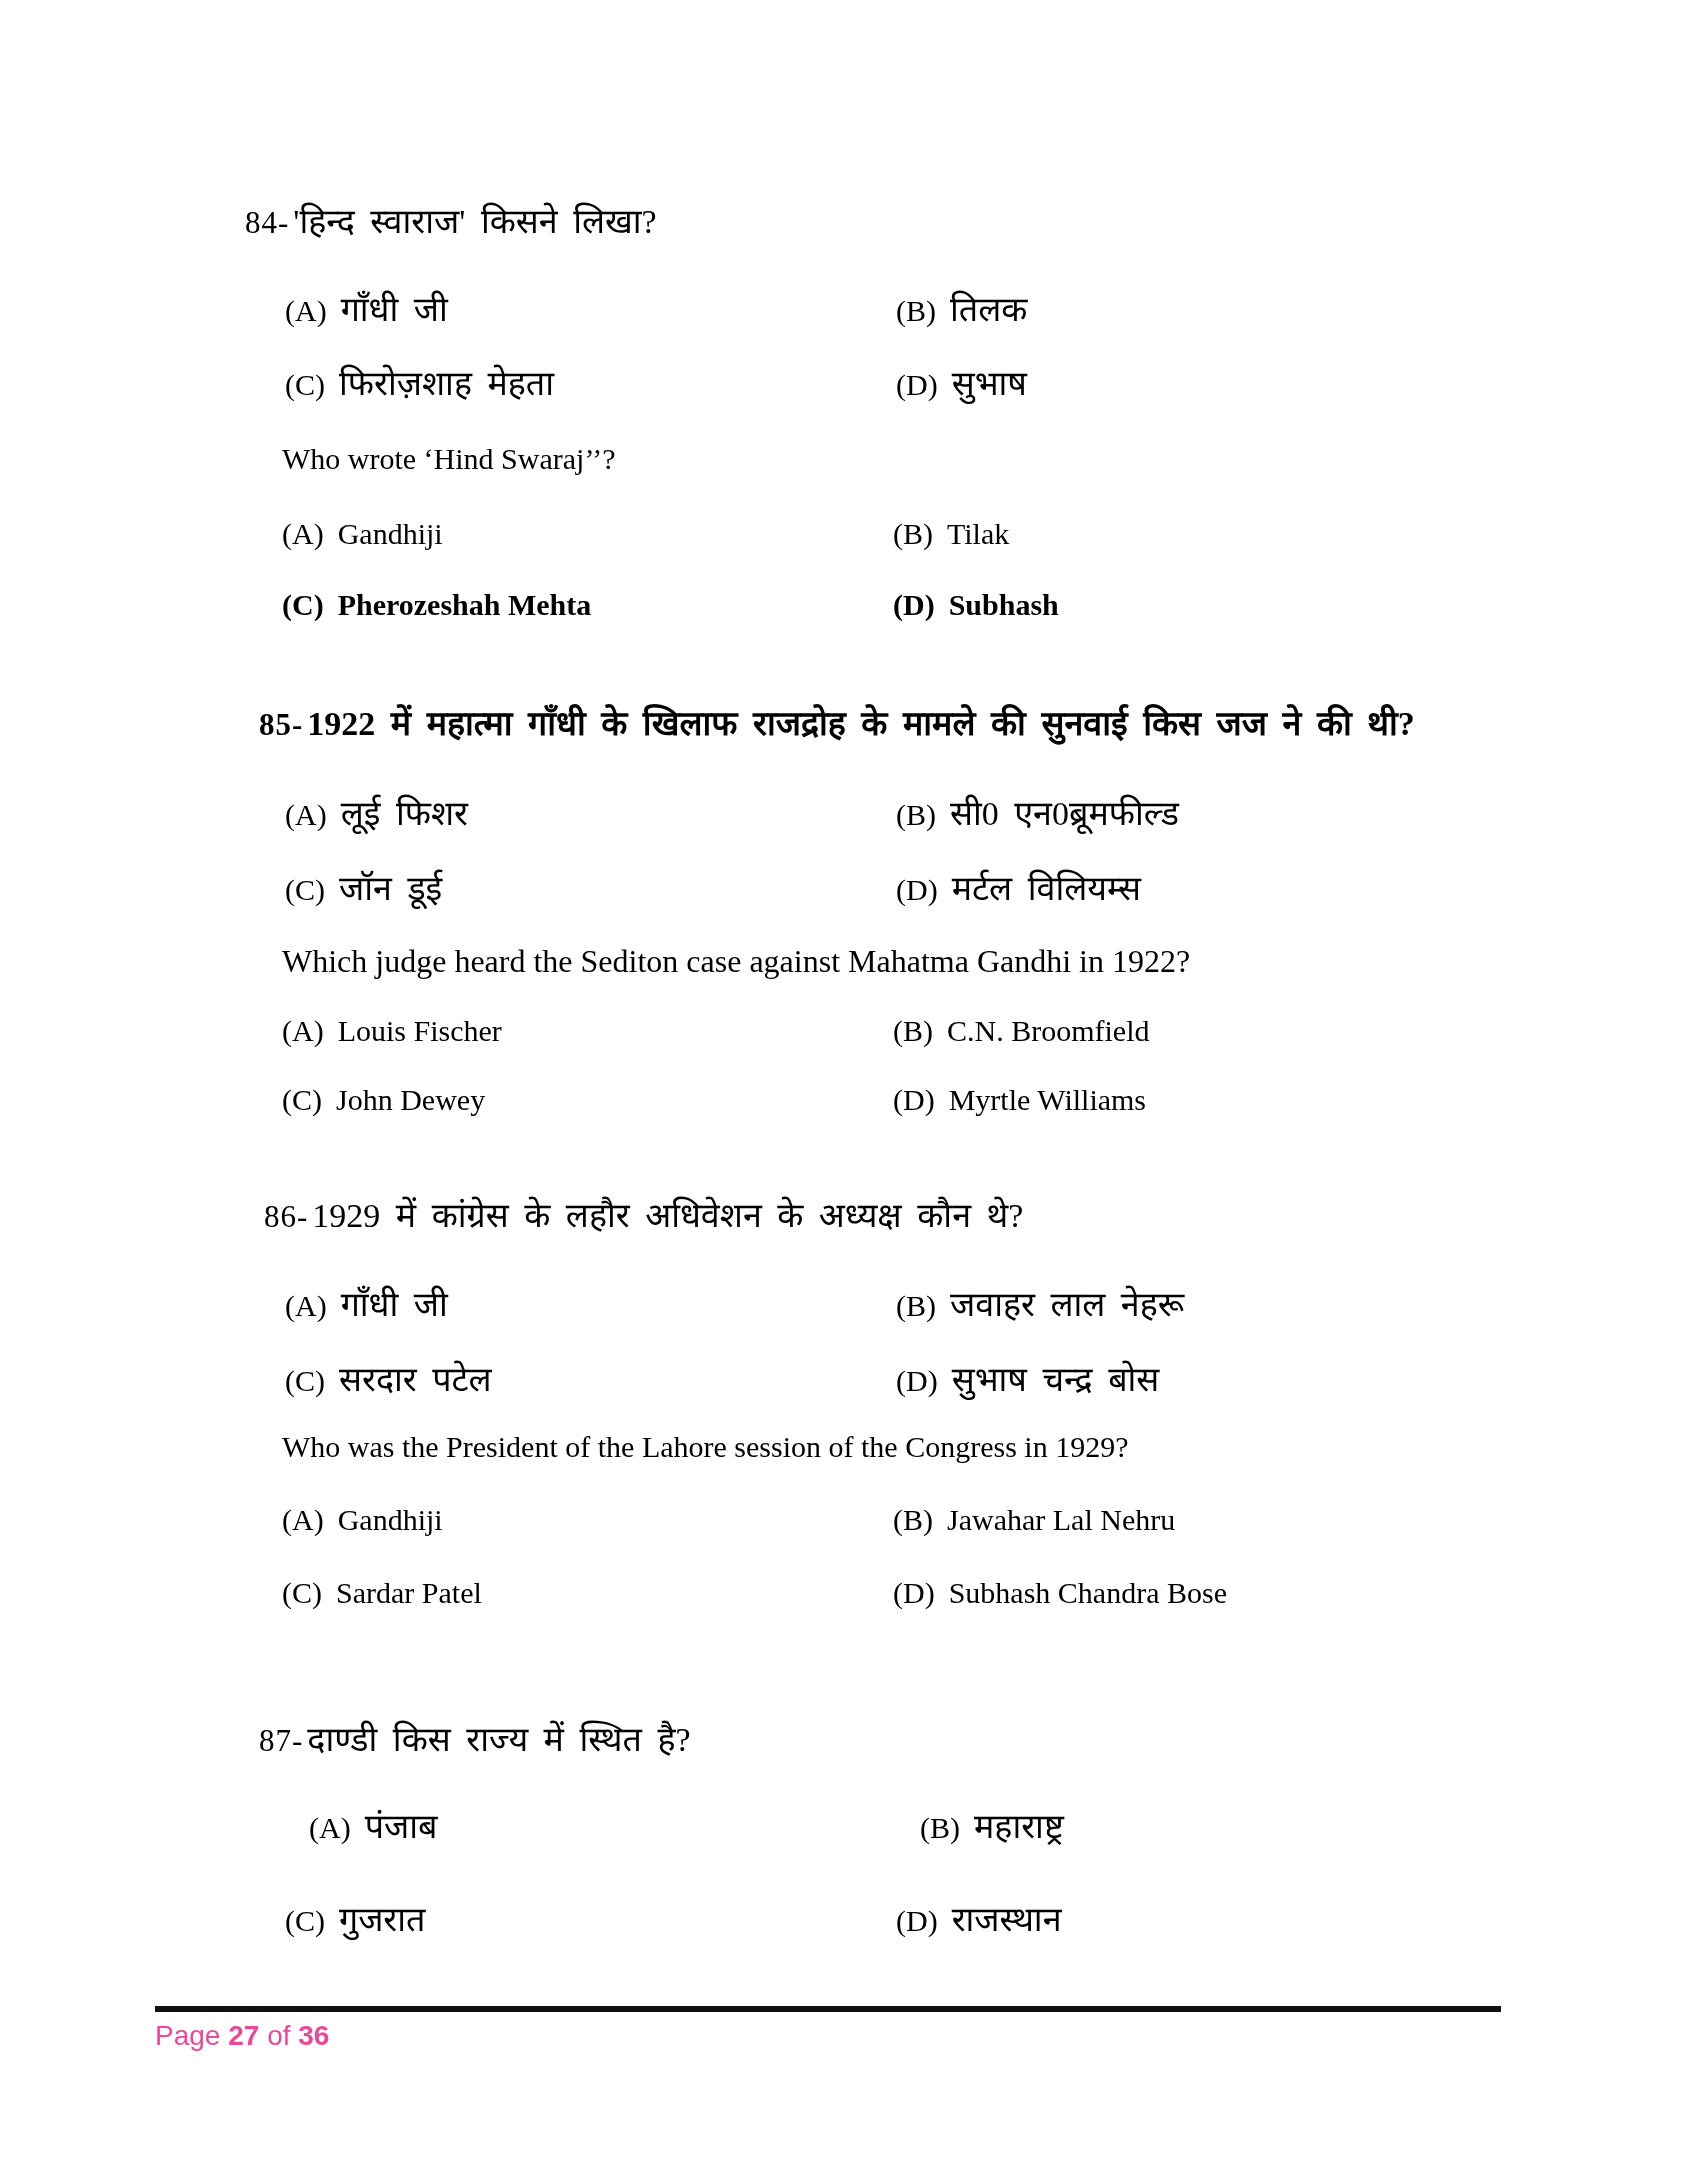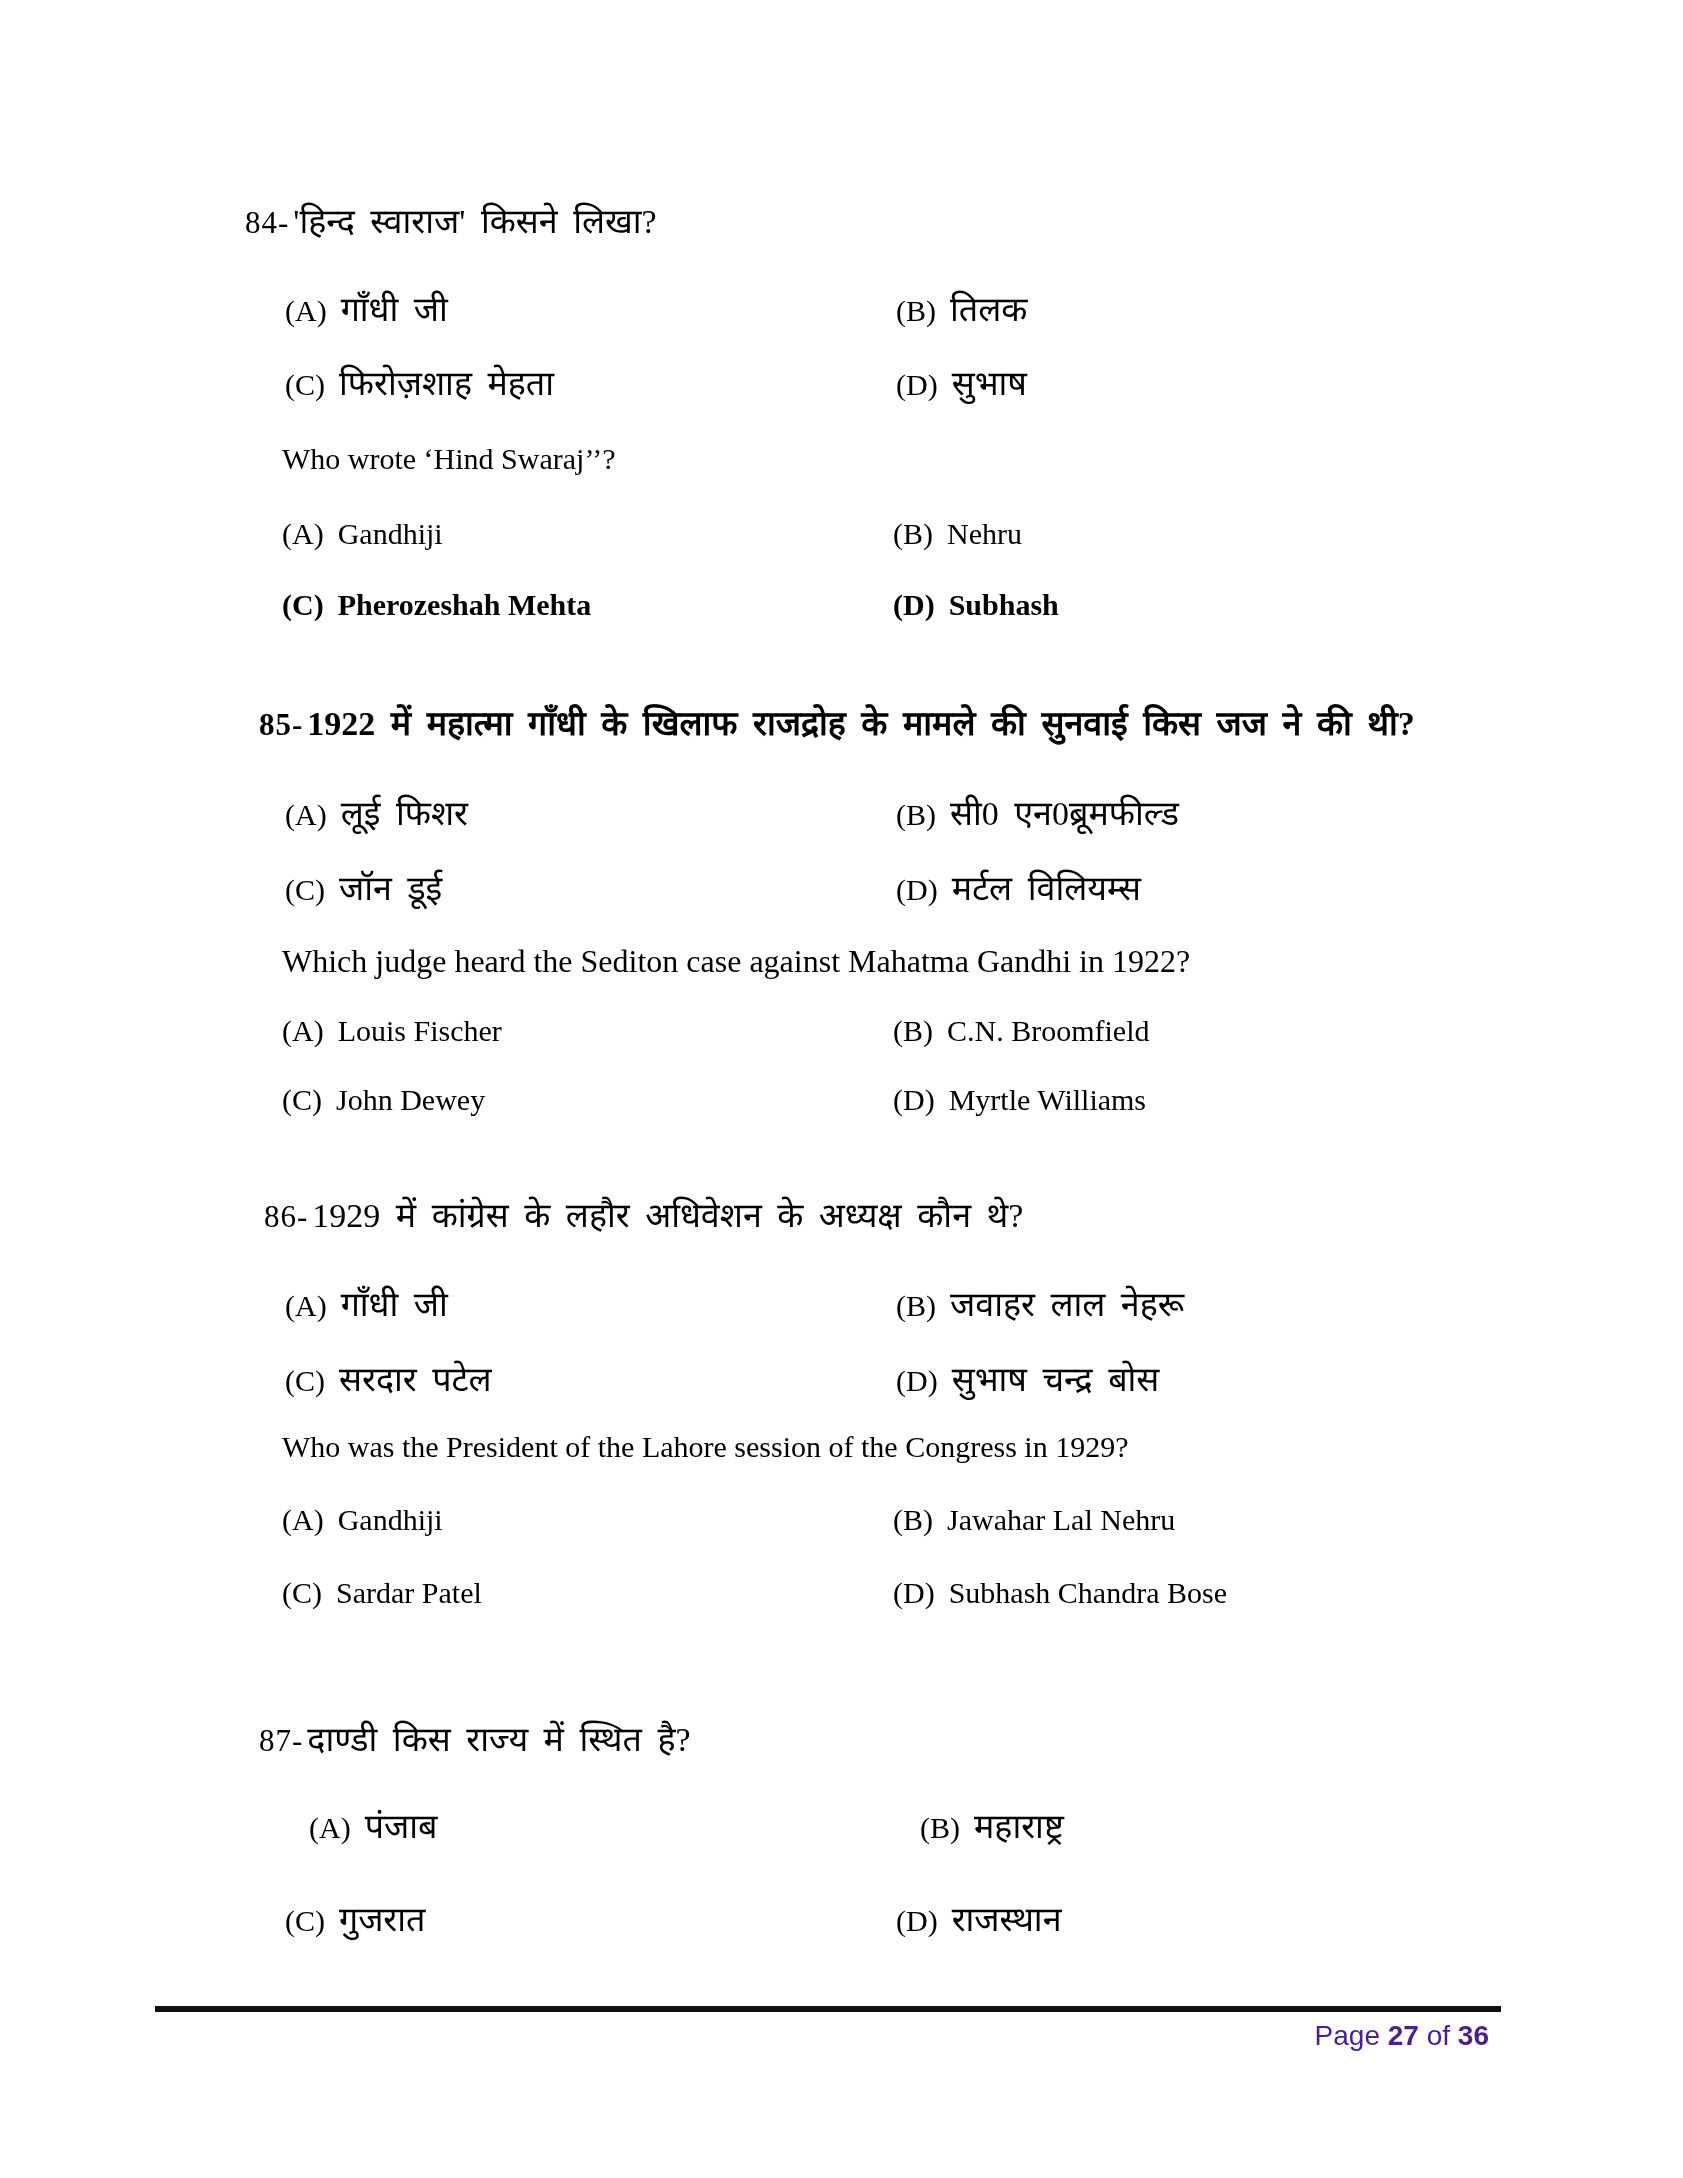--- a/index.html
+++ b/index.html
@@ -25,24 +25,24 @@
     top: 2006px;
     width: 1346px;
     height: 6px;
     background: #111111;
   }
   .footer-text {
     position: absolute;
     left: 155px;
     top: 2020px;
     width: 1334px;
-    text-align: right;
+    text-align: left;
     font-family: "Liberation Sans", sans-serif;
     font-size: 28px;
-    color: #4c1d95;
+    color: #ec4899;
   }
   .footer-text .b { font-weight: 700; }
 </style>
 </head>
 <body>
 
 <div class="page">
 
   <section>
     <div class="abs" style="left:245px; top:197px;">
@@ -64,21 +64,21 @@
       <div>
         <span class="opt-label">(D)</span><span class="hi" lang="hi">सुभाष</span>
       </div>
     </div>
     <div class="abs en" style="left:282px; top:442px;">Who wrote ‘Hind Swaraj’’?</div>
     <div class="abs opt-row en" style="left:282px; top:517px;">
       <div class="opt-cell-1">
         <span class="opt-label">(A)</span><span>Gandhiji</span>
       </div>
       <div>
-        <span class="opt-label">(B)</span><span>Nehru</span>
+        <span class="opt-label">(B)</span><span>Tilak</span>
       </div>
     </div>
     <div class="abs opt-row en" style="left:282px; top:588px;font-weight:bold;">
       <div class="opt-cell-1">
         <span class="opt-label">(C)</span><span>Pherozeshah Mehta</span>
       </div>
       <div>
         <span class="opt-label">(D)</span><span>Subhash</span>
       </div>
     </div>

